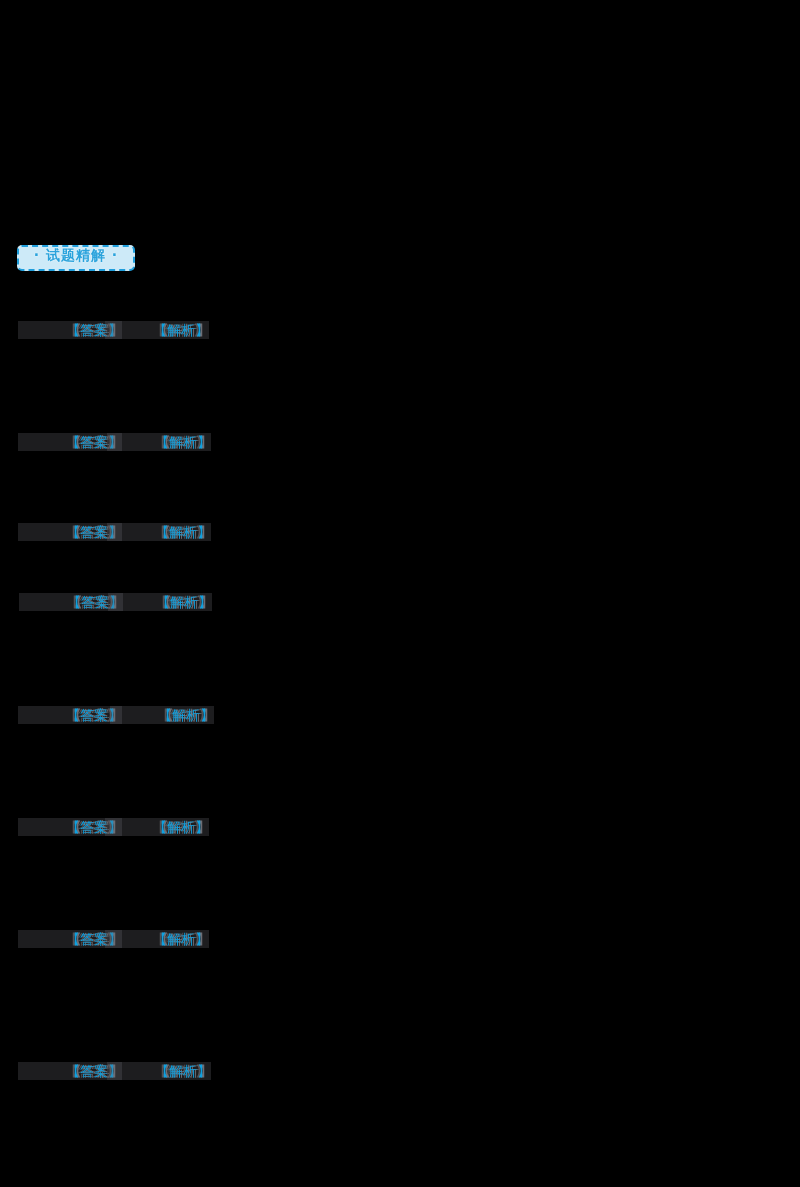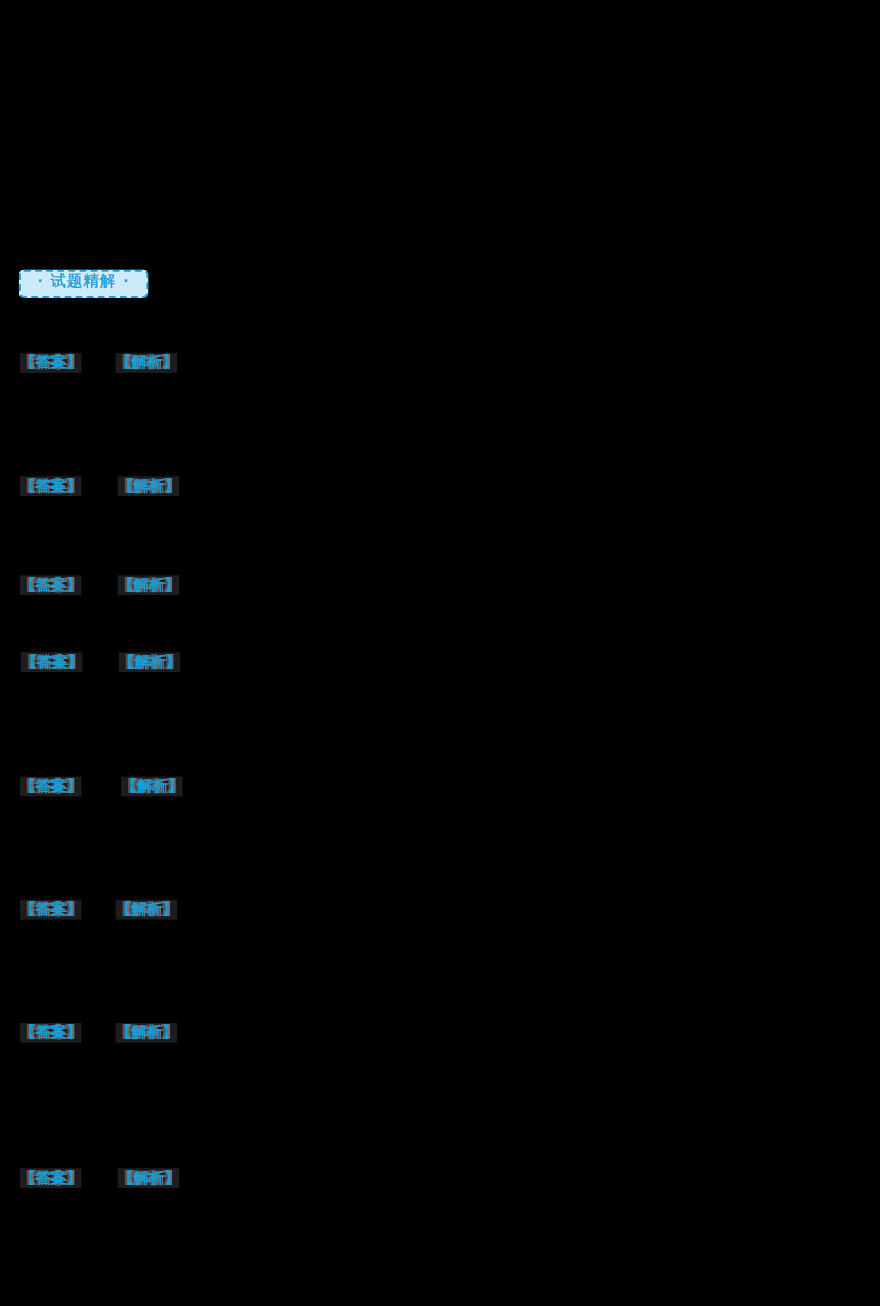--- a/index.html
+++ b/index.html
@@ -36,26 +36,27 @@
     letter-spacing: 1px;
     white-space: nowrap;
     text-shadow: 0 0 2px rgba(255,255,255,0.85);
   }
   
   .tag {
     position: absolute;
     height: 18px;
     line-height: 18px;
     font-size: 14px;
-    font-weight: bold;
+    font-weight: normal;
     color: #0FA0DF;
     white-space: nowrap;
     background: rgba(105, 105, 112, 0.28);
     text-shadow: 2px 0 0 rgba(125, 125, 133, 0.85),
                 -2px 0 0 rgba(125, 125, 133, 0.55);
+    padding-left: 48px;
   }
 </style>
 </head>
 <body>
 
 <div class="page">
 
   <div class="badge">
     <span class="badge-label">· 试题精解 ·</span>
   </div>

